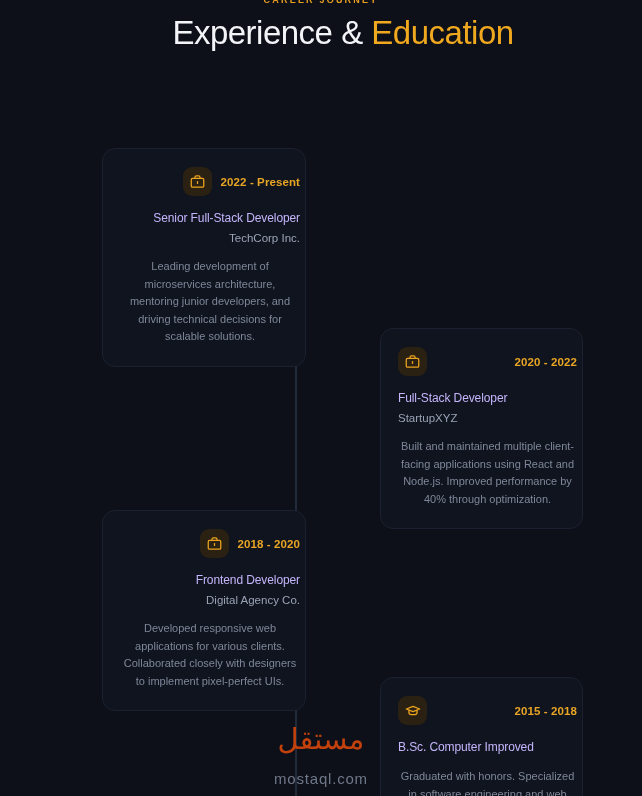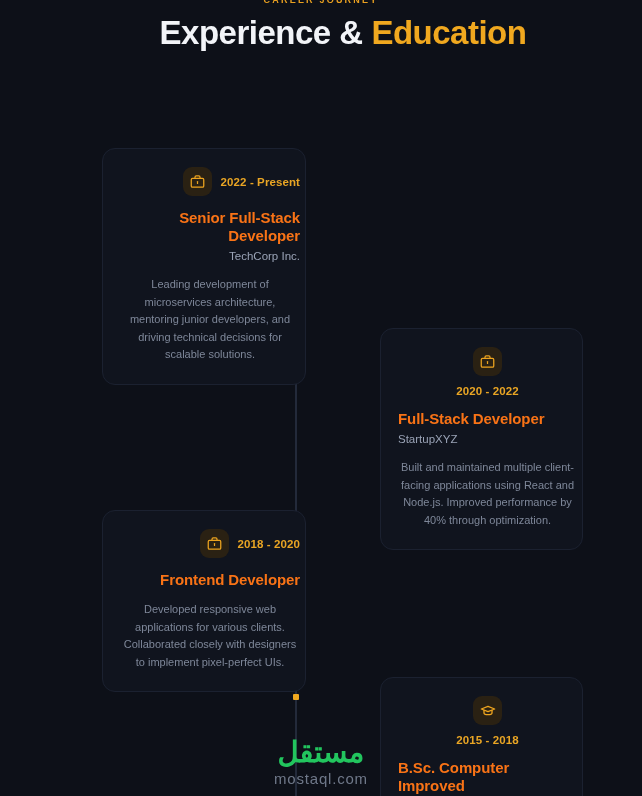--- a/index.html
+++ b/index.html
@@ -31,21 +31,21 @@
     font-weight: 700;
     letter-spacing: 2.2px;
     color: #e9a020;
     line-height: 9px;
     margin-top: -4px;
     text-transform: uppercase;
   }
 
   .headline {
     font-size: 33px;
-    font-weight: 700;
+    font-weight: 400;
     letter-spacing: -0.5px;
     line-height: 38px;
     color: #f2f4f8;
     margin-top: 9px;
     white-space: nowrap;
     padding-left: 44px;
   }
 
   .headline .accent { color: #f0a81f; }
 
@@ -88,21 +88,21 @@
   .card.right { left: 332px; width: 203px; text-align: left;  }
 
   .card-top {
     display: flex;
     align-items: center;
     gap: 9px;
     margin-bottom: 13px;
   }
 
   .card.left .card-top  { justify-content: flex-end; }
-  .card.right .card-top { justify-content: space-between; flex-direction: column; }
+  .card.right .card-top { justify-content: space-between; }
 
   .badge {
     width: 29px;
     height: 29px;
     border-radius: 9px;
     background: #2a2113;
     display: flex;
     align-items: center;
     justify-content: center;
     flex: none;
@@ -112,23 +112,23 @@
 
   .period {
     font-size: 11.5px;
     font-weight: 700;
     color: #e9a524;
     letter-spacing: 0.1px;
     white-space: nowrap;
   }
 
   .role {
-    font-size: 15px;
-    font-weight: 700;
-    color: #f97316;
+    font-size: 12px;
+    font-weight: 400;
+    color: #c4b5fd;
     line-height: 18px;
     letter-spacing: -0.1px;
   }
 
   .org {
     font-size: 11.5px;
     color: #9aa3b6;
     line-height: 16px;
     margin-top: 3px;
   }
@@ -146,33 +146,33 @@
     position: absolute;
     left: 0;
     right: 0;
     bottom: 8px;
     text-align: center;
     pointer-events: none;
   }
 
   .wm-ar {
     font-size: 29px;
-    font-weight: 700;
-    color: #22c55e;
+    font-weight: 400;
+    color: #c2410c;
     line-height: 30px;
     direction: rtl;
     letter-spacing: 1px;
   }
 
   .wm-en {
     font-size: 15px;
     color: #6f7889;
     line-height: 18px;
     letter-spacing: 0.8px;
-    margin-top: 3px;
+    margin-top: 16px;
   }
 </style>
 </head>
 <body>
 
 <div class="header">
   <div class="eyebrow">CAREER JOURNEY</div>
   <h1 class="headline"><span>Experience &amp; </span><span class="accent">Education</span></h1>
 </div>
 
@@ -221,20 +221,21 @@
       <span class="badge">
         <svg width="15" height="15" viewBox="0 0 24 24" fill="none" stroke="#eda41f" stroke-width="2" stroke-linecap="round" stroke-linejoin="round">
           <rect x="2" y="7" width="20" height="14" rx="2"></rect>
           <path d="M8 7V5a2 2 0 0 1 2-2h4a2 2 0 0 1 2 2v2"></path>
           <path d="M12 12v3"></path>
         </svg>
       </span>
       <span class="period">2018 - 2020</span>
     </div>
     <div class="role">Frontend Developer</div>
+    <div class="org">Digital Agency Co.</div>
     <div class="desc">Developed responsive web applications for various clients. Collaborated closely with designers to implement pixel-perfect UIs.</div>
   </div>
 
   <div class="card right" style="top:615px">
     <div class="card-top">
       <span class="badge">
         <svg width="16" height="16" viewBox="0 0 24 24" fill="none" stroke="#eda41f" stroke-width="2" stroke-linecap="round" stroke-linejoin="round">
           <path d="M22 9L12 5 2 9l10 4 10-4z"></path>
           <path d="M6 11v4c0 1.3 2.7 2.5 6 2.5s6-1.2 6-2.5v-4"></path>
         </svg>

